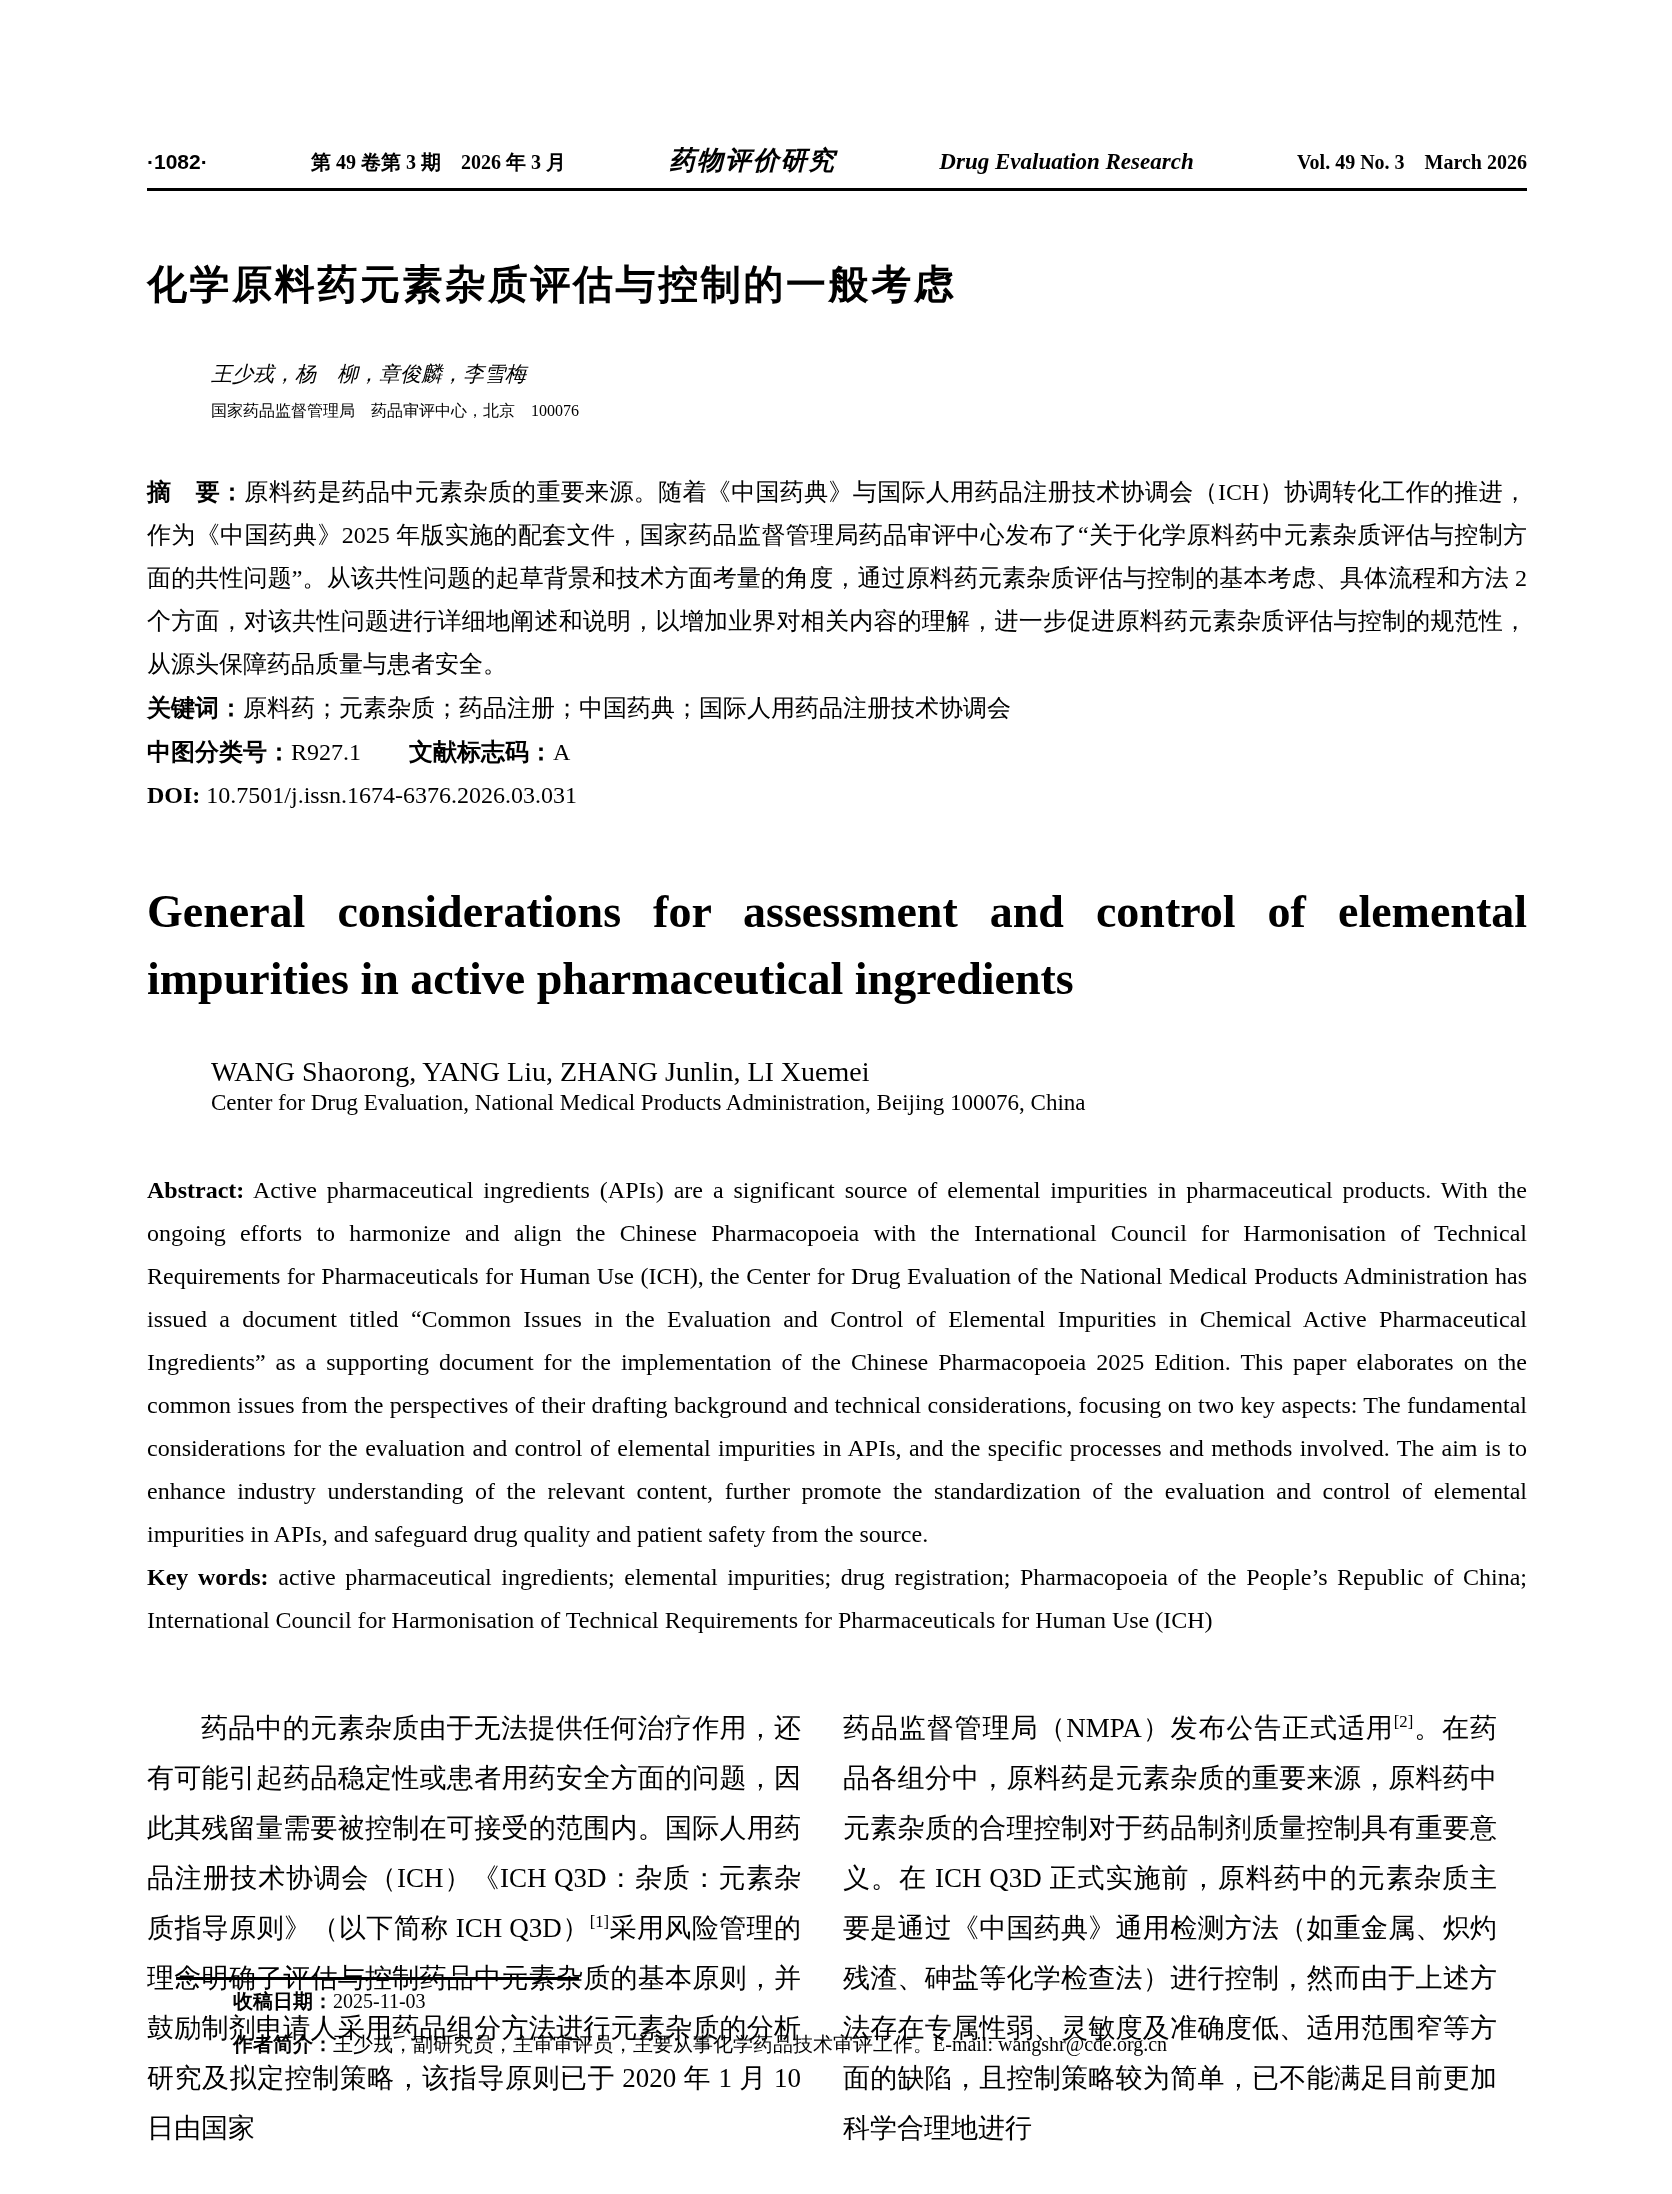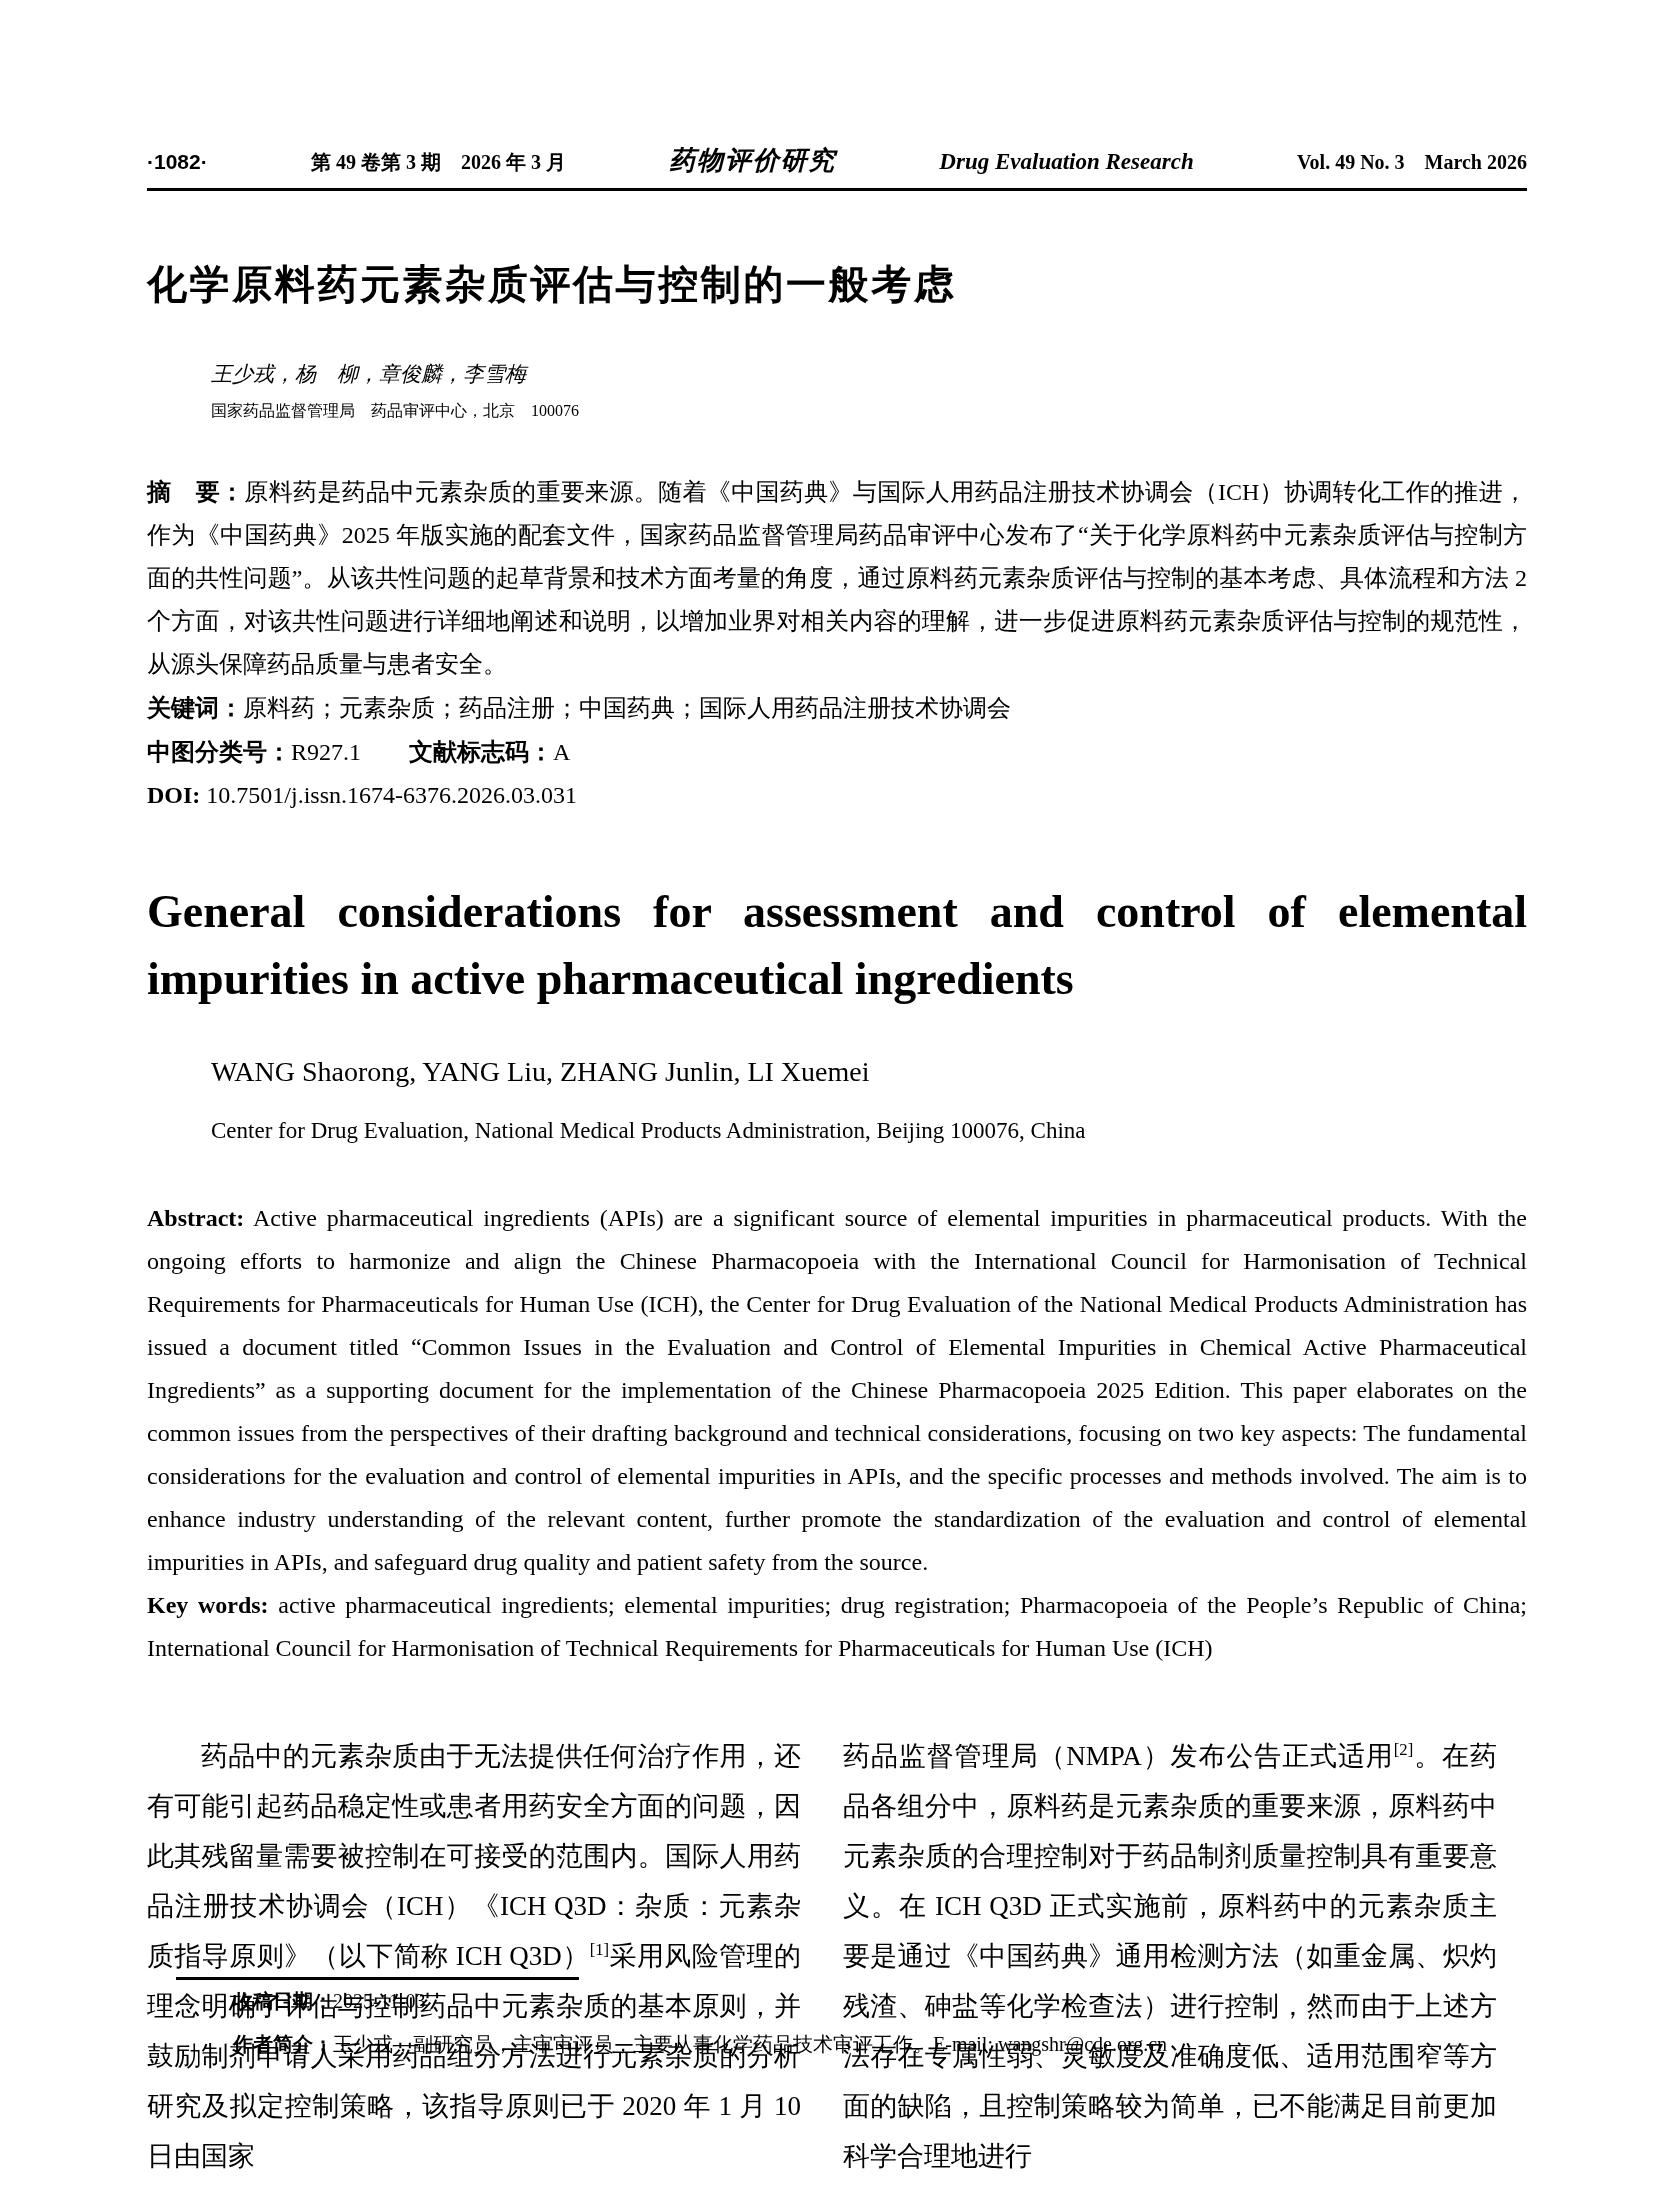--- a/index.html
+++ b/index.html
@@ -29,21 +29,21 @@
   
   .meta{margin-top:48px;font-size:24px;line-height:43px;text-align:justify;}
   .label-cn{font-family:"Liberation Sans","DejaVu Sans",sans-serif;font-weight:bold;font-style:normal;}
   .meta-row{display:flex;margin-top:0;}
   .meta-row .pair{margin-right:48px;white-space:nowrap;}
   .doi-row{line-height:43px;}
   .label-en{font-weight:bold;}
   
   .en-title{margin-top:61px;font-weight:bold;font-size:46px;line-height:67px;text-align:justify;}
   .en-authors{margin-top:44px;padding-left:64px;font-size:28px;}
-  .en-affil{margin-top:30px;padding-left:64px;font-size:23px;}
+  .en-affil{margin-top:2px;padding-left:64px;font-size:23px;}
   .en-abstract{margin-top:53px;font-size:24px;line-height:43px;text-align:justify;}
   .en-keywords{font-size:24px;line-height:43px;text-align:justify;}
   
   .columns{margin-top:61px;display:flex;gap:42px;}
   .col{width:654px;font-size:27px;line-height:50px;text-align:justify;}
   .indent-first{text-indent:2em;}
   sup{font-size:0.62em;line-height:0;}
   
   .footnote{position:absolute;left:147px;right:145px;top:1977px;}
   .fn-rule{width:403px;height:3.1px;background:#000;margin-left:28.5px;}

